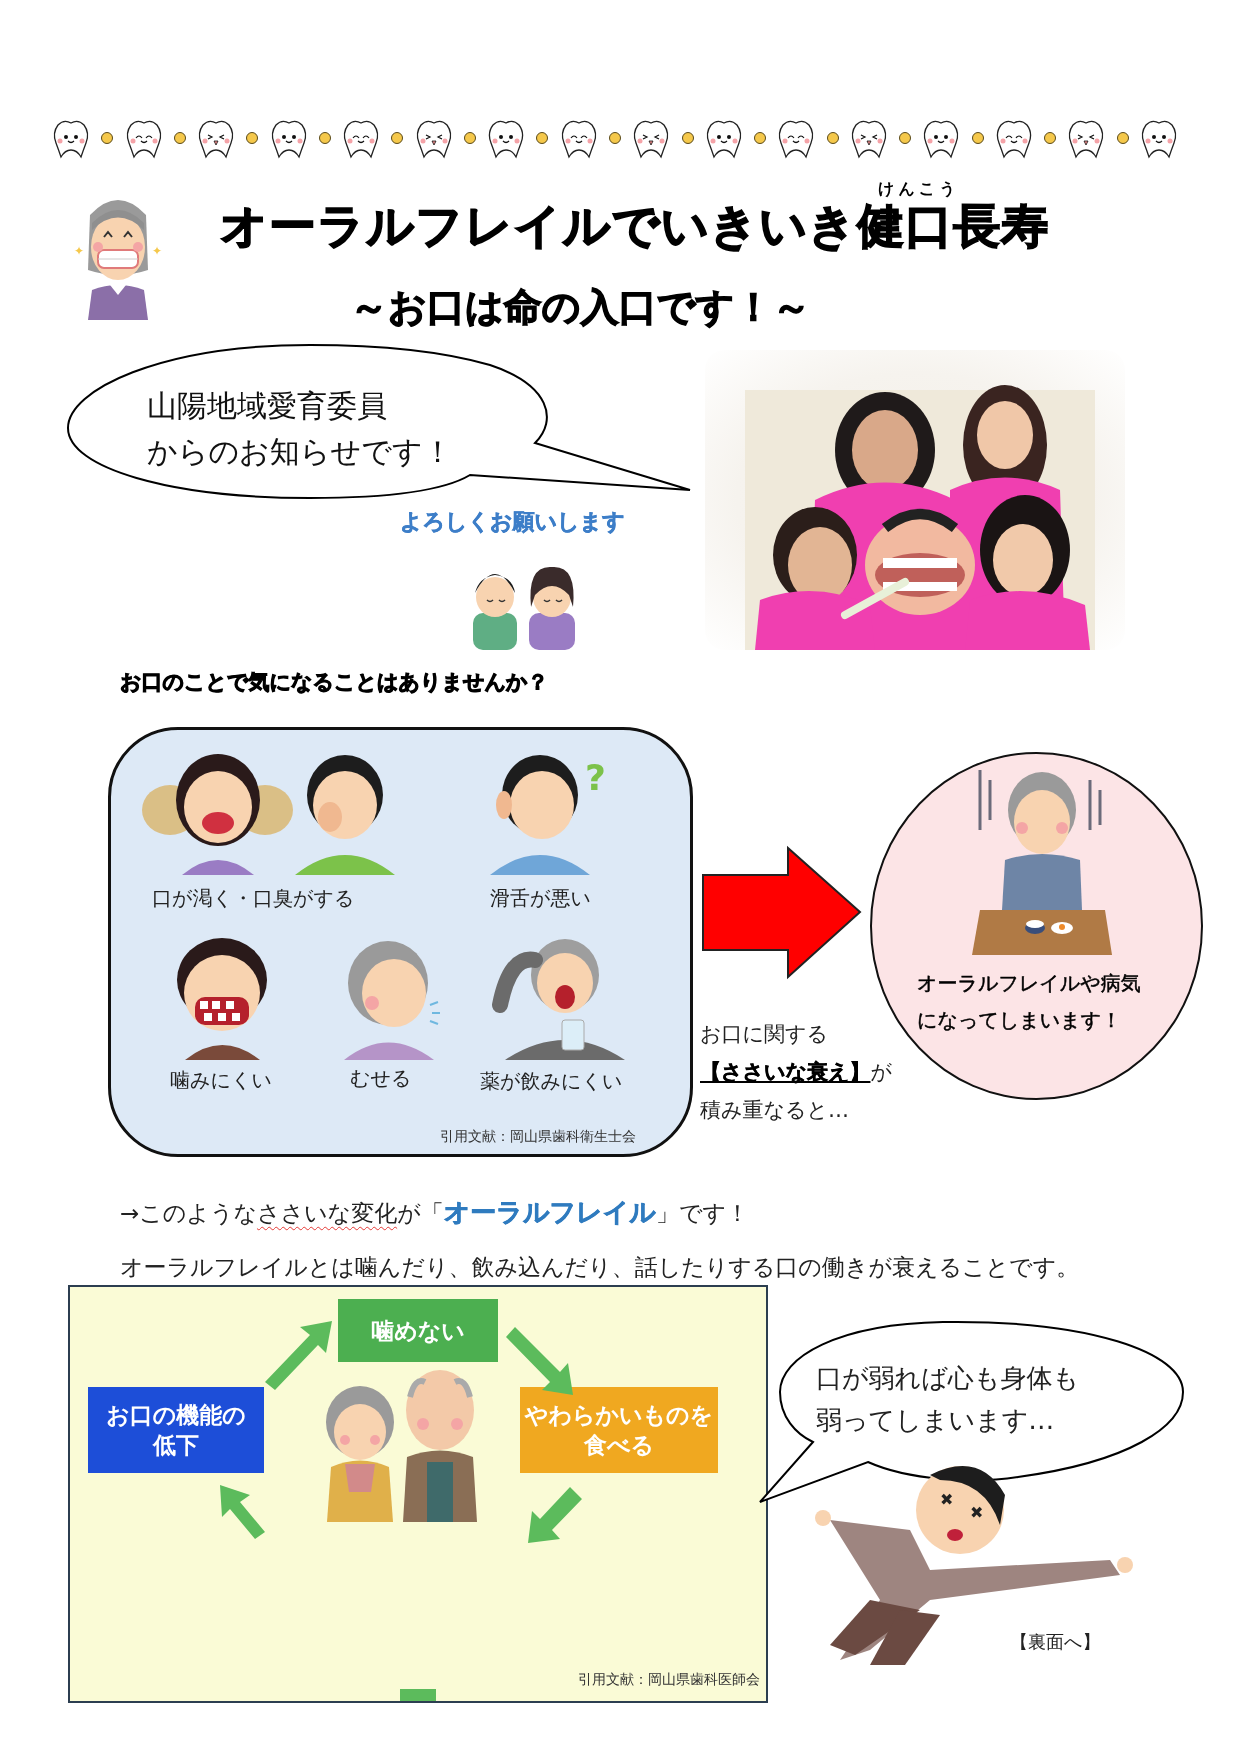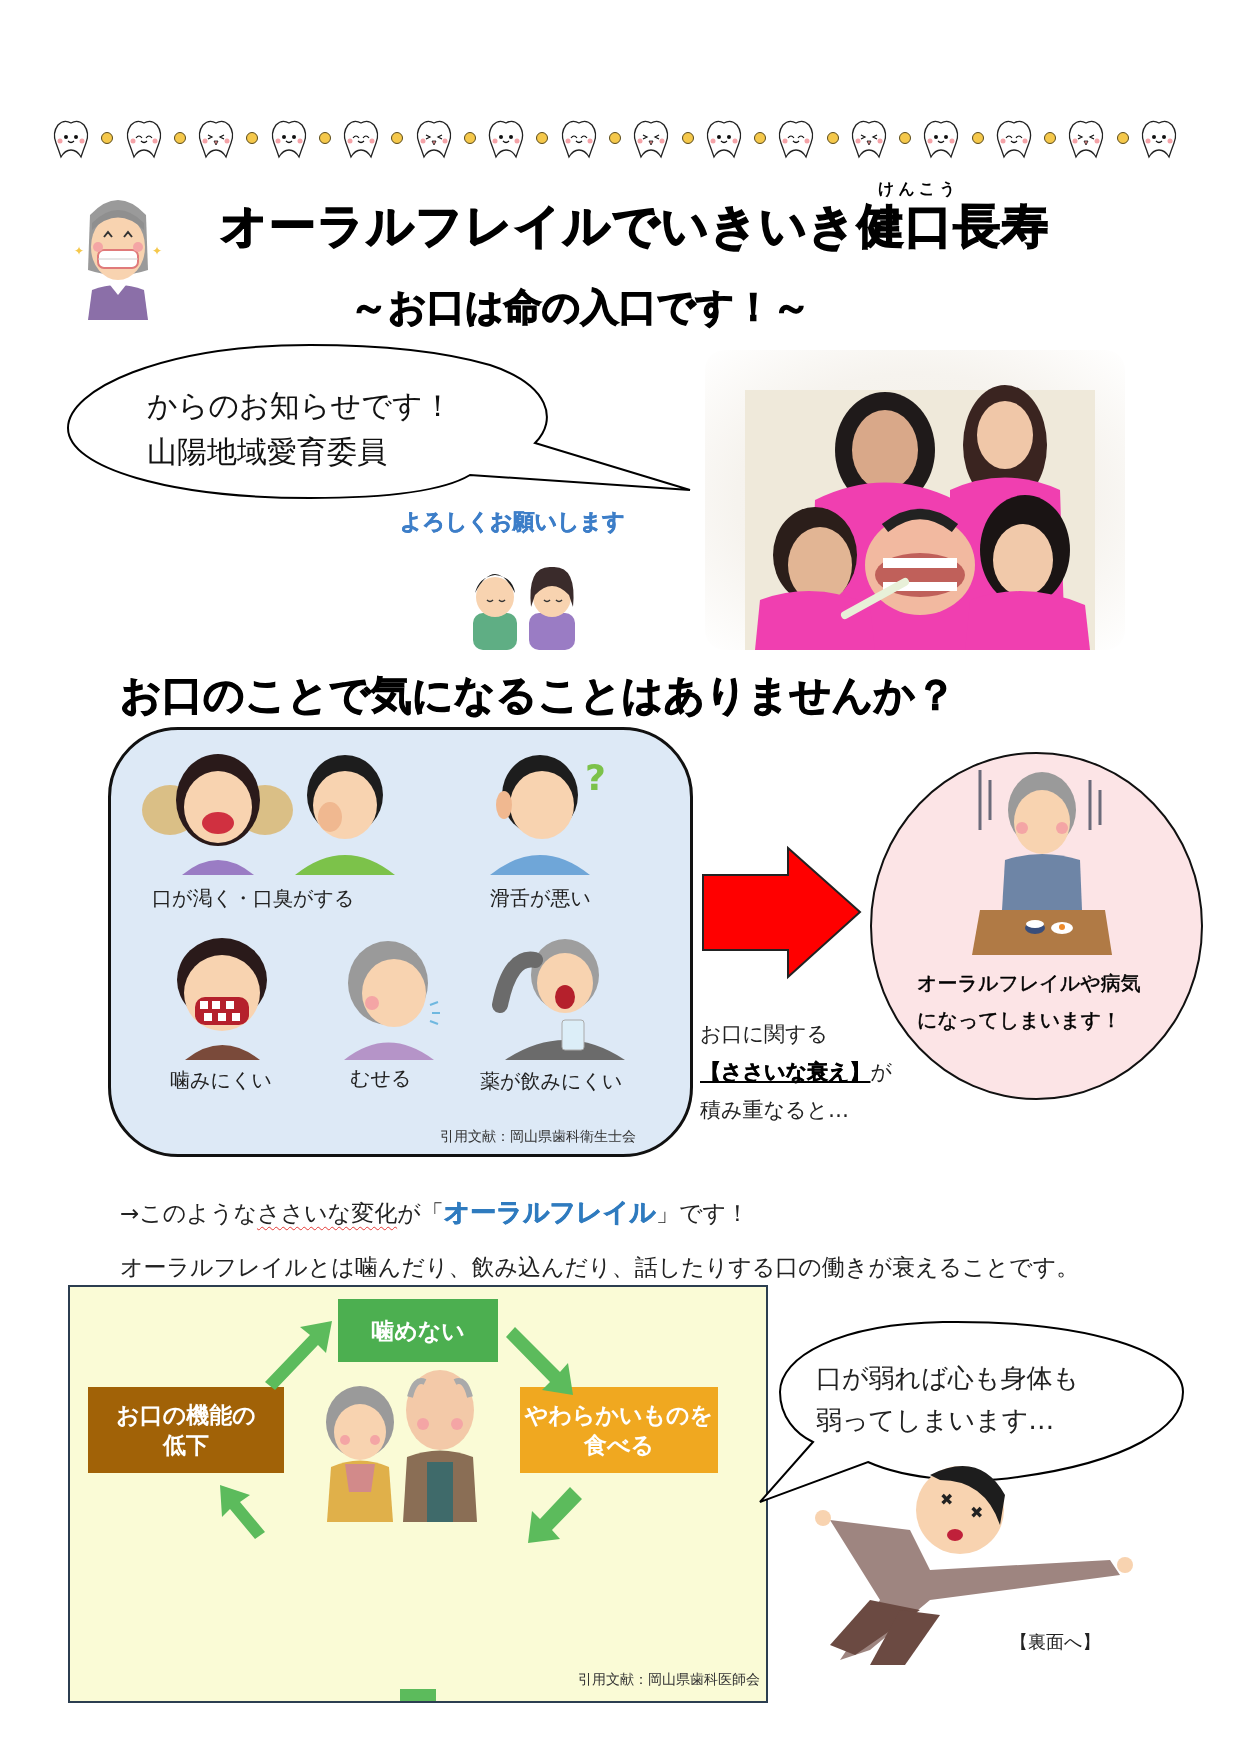--- a/index.html
+++ b/index.html
@@ -18,21 +18,21 @@
   .subtitle { left: 350px; top: 282px; font-size: 38px; font-weight: 900; color: #000; -webkit-text-stroke: 1.2px #000; }
 
   
   .bubble1-text { left: 147px; top: 383px; font-size: 30px; line-height: 46px; color: #111; }
   .greeting { left: 400px; top: 507px; font-size: 22px; font-weight: 900; color: #3d7ec8; -webkit-text-stroke: 0.6px #3d7ec8; }
 
   
   .photo { left: 705px; top: 350px; width: 420px; height: 300px; border-radius: 20px; background: radial-gradient(ellipse at 50% 50%, #f2eee7 0%, #f6f3ee 60%, #ffffff 100%); overflow: hidden; }
 
   
-  .q-heading { left: 120px; top: 668px; font-size: 41px; font-weight: 900; color: #000; -webkit-text-stroke: 1px #000; }
+  .q-heading { left: 120px; top: 668px; font-size: 21px; font-weight: 900; color: #000; -webkit-text-stroke: 1px #000; }
 
   
   .sym-box { left: 108px; top: 727px; width: 585px; height: 430px; background: #dde9f6; border: 3px solid #111; border-radius: 70px; }
   .sym-label { font-size: 20px; color: #222; }
   .cite1 { left: 440px; top: 1128px; font-size: 14px; color: #333; }
 
   
   .arrow-svg { left: 700px; top: 845px; }
 
   
@@ -44,21 +44,21 @@
   
   .line1 { left: 120px; top: 1195px; font-size: 23px; color: #222; }
   .line1 .hl { color: #2f7bbf; font-weight: 900; font-size: 26px; -webkit-text-stroke: 0.6px #2f7bbf; }
   .line1 .wavy { text-decoration: underline wavy #e53935; text-decoration-thickness: 1px; text-underline-offset: 5px; }
   .line2 { left: 120px; top: 1252px; font-size: 23px; color: #222; }
 
   
   .cycle { left: 68px; top: 1285px; width: 700px; height: 418px; background: #fafbd6; border: 2px solid #2c3e50; }
   .cbox { position: absolute; color: #fff; font-weight: bold; display: flex; align-items: center; justify-content: center; text-align: center; border-radius: 0; font-size: 23px; line-height: 30px; }
   .cbox.top { left: 268px; top: 12px; width: 160px; height: 63px; background: #4caf50; }
-  .cbox.left { left: 18px; top: 100px; width: 196px; height: 86px; background: #a16207; }
+  .cbox.left { left: 18px; top: 100px; width: 176px; height: 86px; background: #1d4ed8; }
   .cbox.right { left: 450px; top: 100px; width: 198px; height: 86px; background: #f0a820; }
   .cbox.bottom { left: 180px; top: 245px; width: 325px; height: 64px; background: #5aa040; }
   .cycle-msg { position: absolute; left: 0; width: 100%; text-align: center; font-weight: 900; color: #1a8a3a; font-size: 21px; line-height: 30px; -webkit-text-stroke: 0.4px #1a8a3a; }
   .cycle-msg .orange { color: #ee6a1f; -webkit-text-stroke: 0.4px #ee6a1f; }
   .cite2 { position: absolute; right: 6px; bottom: 12px; font-size: 14px; color: #333; }
 
   .bubble2-text { left: 816px; top: 1357px; font-size: 26px; line-height: 42px; color: #222; }
   .back-note { left: 1010px; top: 1630px; font-size: 18px; color: #222; }
 </style>
 </head>
@@ -218,22 +218,22 @@
   </svg>
 </div>
 <div class="abs ruby">けんこう</div>
 <h1 class="abs title">オーラルフレイルでいきいき健口長寿</h1>
 <h2 class="abs subtitle">～お口は命の入口です！～</h2>
 
 <svg class="abs" style="left:60px;top:340px;" width="640" height="170" viewBox="0 0 640 170">
   <path d="M250 5 C100 5 8 50 8 88 C8 128 110 158 250 158 C330 158 385 150 410 135 L630 150 L475 103 C498 80 490 45 430 25 C385 12 320 5 250 5 Z" fill="#fff" stroke="#000" stroke-width="2"></path>
 </svg>
 <div class="abs bubble1-text">
+  <div>山陽地域愛育委員</div>
   <div>からのお知らせです！</div>
-  <div>山陽地域愛育委員</div>
 </div>
 <div class="abs greeting">よろしくお願いします</div>
 <div class="abs" style="left:465px;top:555px;width:120px;height:95px;">
   <svg width="120" height="95" viewBox="0 0 120 95">
     <rect x="8" y="58" width="44" height="37" rx="10" fill="#5fae84"></rect>
     <ellipse cx="30" cy="42" rx="19" ry="20" fill="#f8d3b0"></ellipse>
     <path d="M10 38 Q30 0 50 38 Q48 22 30 20 Q14 22 10 38 Z" fill="#1b1b1b"></path>
     <path d="M22 45 q3 3 6 0 M34 45 q3 3 6 0" stroke="#333" fill="none" stroke-width="1.5"></path>
     <rect x="64" y="58" width="46" height="37" rx="10" fill="#9a7cc4"></rect>
     <ellipse cx="87" cy="42" rx="19" ry="20" fill="#f8d3b0"></ellipse>

